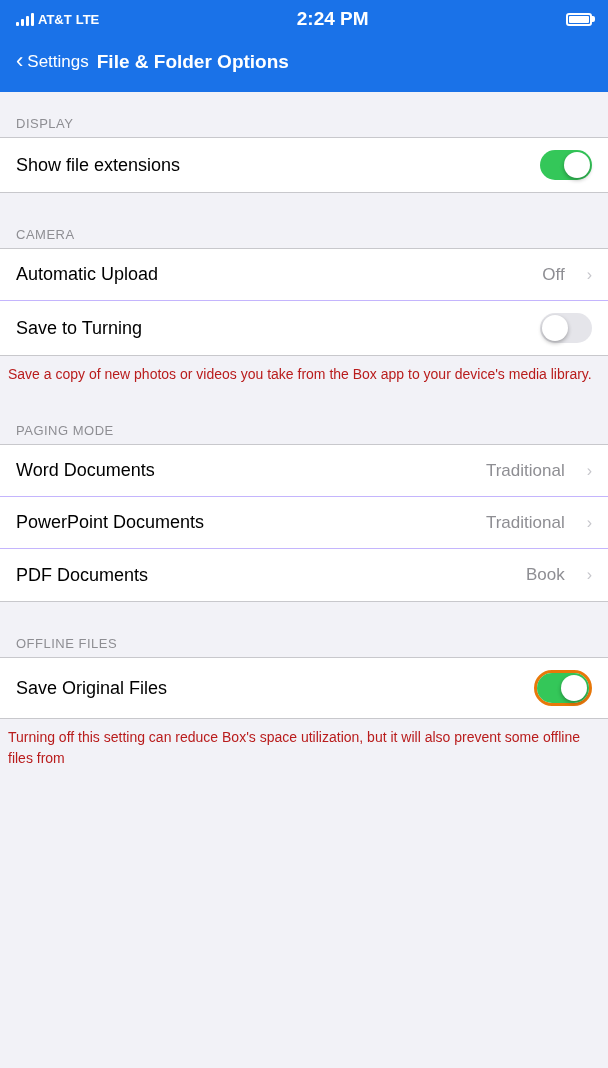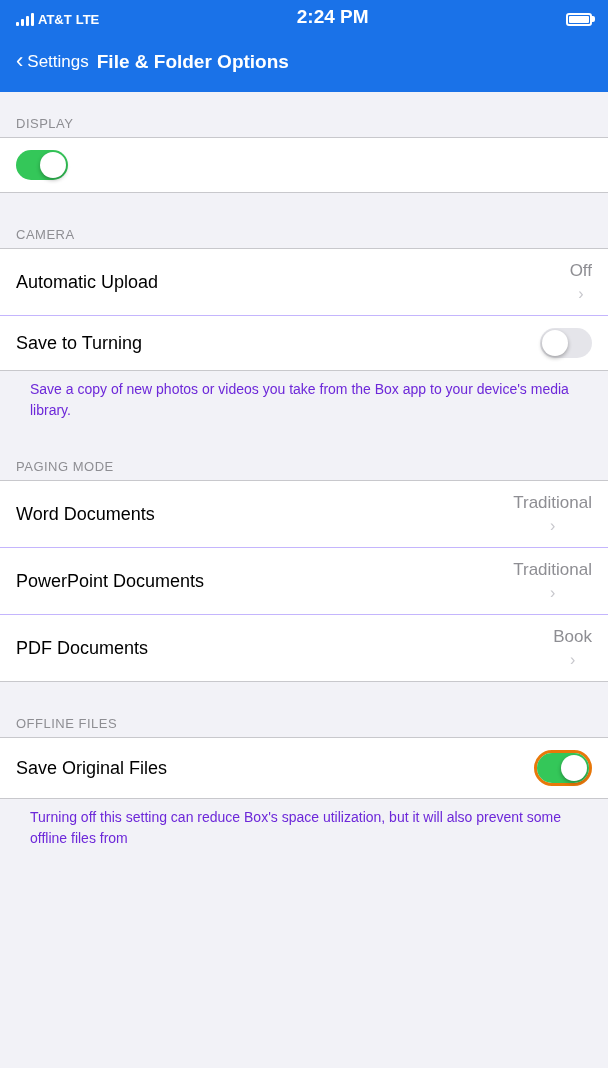--- a/index.html
+++ b/index.html
@@ -11,20 +11,21 @@
       font-family: -apple-system, "Helvetica Neue", Arial, sans-serif;
       background: #f2f2f7;
       color: #000;
     }
 
     
     .status-bar {
       background: #1a72e8;
       color: #fff;
       display: flex;
+      align-items: center;
       justify-content: space-between;
       padding: 6px 16px 4px;
       height: 36px;
     }
     .status-left {
       display: flex;
       align-items: center;
       gap: 4px;
       font-size: 13px;
       font-weight: 600;
@@ -143,24 +144,23 @@
     }
 
     .row-label {
       font-size: 18px;
       color: #000;
     }
 
     .row-right {
       display: flex;
       align-items: center;
-      gap: 4px;
+      gap: 22px;
       color: #8e8e93;
       font-size: 17px;
-      flex-direction: column;
     }
 
     .chevron-right {
       color: #c7c7cc;
       font-size: 16px;
     }
 
     
     .toggle {
       width: 52px;
@@ -195,23 +195,23 @@
     }
 
     
     .toggle-highlighted {
       border: 3px solid #e8780a;
       border-radius: 18px;
     }
 
     
     .description-text {
-      padding: 8px 30px 14px;
+      padding: 8px 8px 14px;
       font-size: 14px;
-      color: #6d28d9;
+      color: #b91c1c;
       line-height: 1.5;
     }
 
     .spacer {
       height: 10px;
     }
   </style>
 </head>
 <body>
 
@@ -240,20 +240,21 @@
     <span>Settings</span>
   </div>
   <span class="nav-title">File &amp; Folder Options</span>
 </div>
 
 <div class="content">
 
   <div class="section-header">DISPLAY</div>
   <div class="settings-group">
     <div class="settings-row">
+      <span class="row-label">Show file extensions</span>
       <div class="toggle on">
         <div class="toggle-thumb"></div>
       </div>
     </div>
   </div>
 
   <div class="spacer"></div>
 
   <div class="section-header">CAMERA</div>
   <div class="settings-group">

